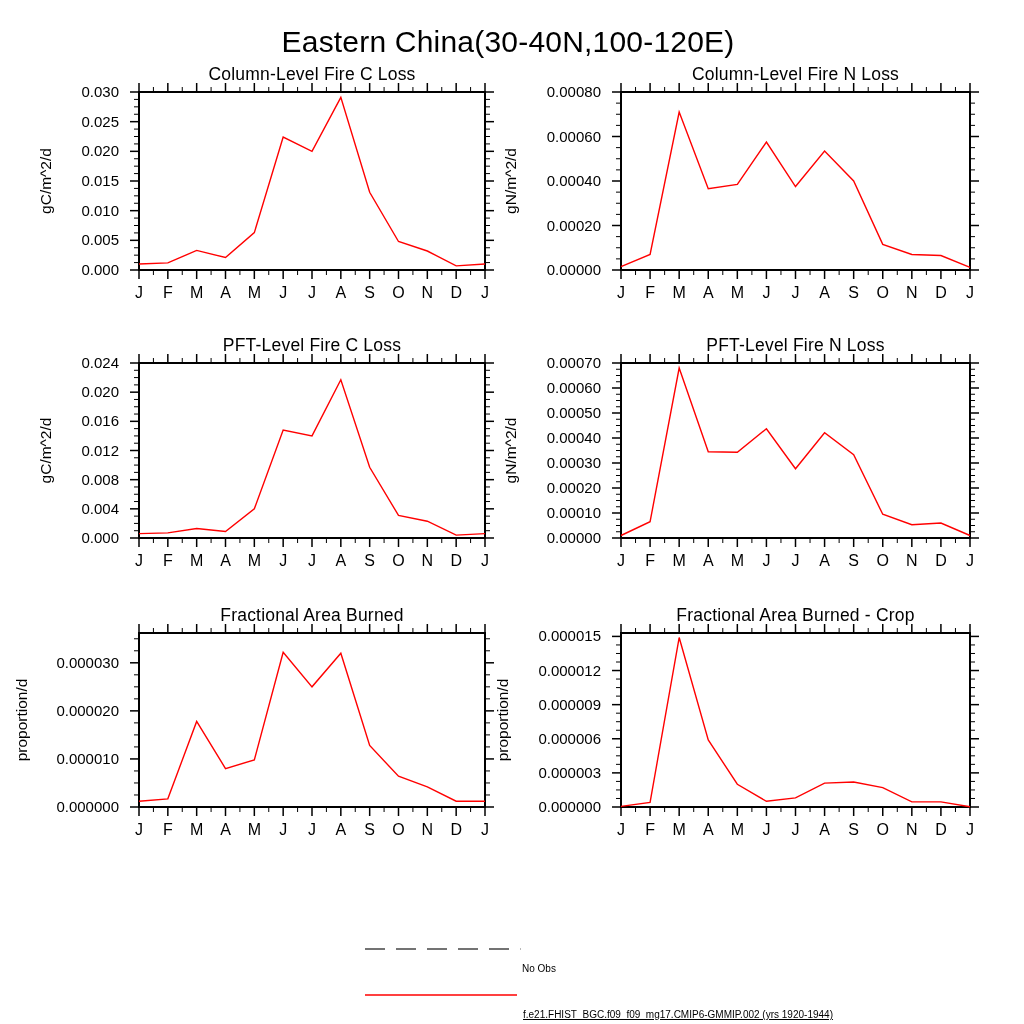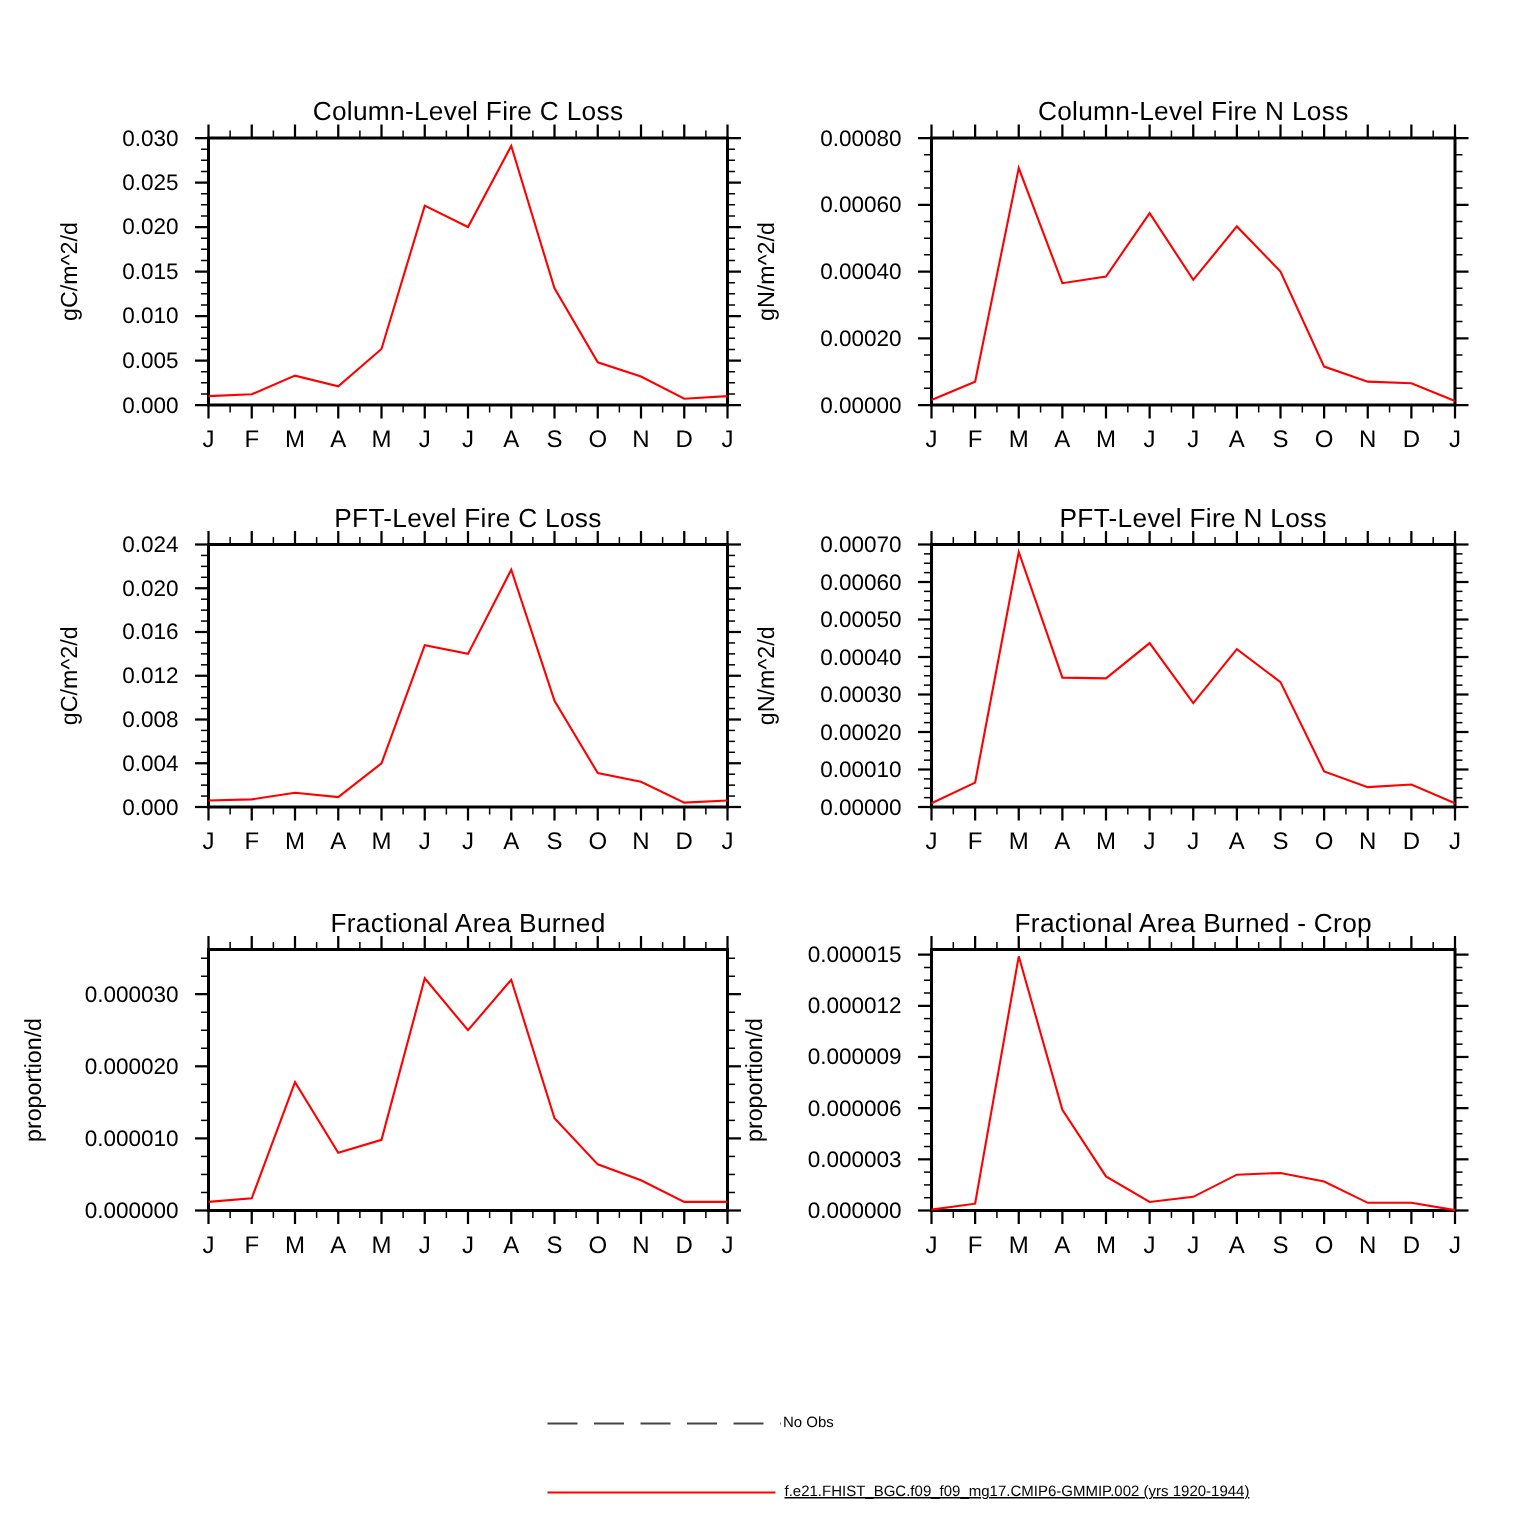--- a/index.html
+++ b/index.html
@@ -9,29 +9,30 @@
   }
   .main-title{
     position:absolute;top:25px;left:0;width:1016px;text-align:center;
     font-size:30px;color:#000;letter-spacing:0.2px;white-space:nowrap;
   }
   .chart-panel{position:absolute;width:500px;height:265px;}
   .chart-panel svg{display:block;}
   svg text{font-family:"Liberation Sans","DejaVu Sans",sans-serif;fill:#000;}
   .legend-lines{position:absolute;left:340px;top:930px;}
   .legend-label{
-    position:absolute;font-size:10px;color:#000;white-space:nowrap;line-height:10px;
+    position:absolute;font-size:10px;color:#000;white-space:nowrap;line-height:10px;margin-top:20px;
   }
   #legend-no-obs{left:522px;top:944px;}
   #legend-series{left:523px;top:990px;text-decoration:underline;}
 </style>
 </head>
 <body>
 
 <div class="figure">
+  <div class="main-title">Eastern China(30-40N,100-120E)</div>
 
   <div class="chart-panel" id="panel-0" style="left:14px;top:52px;">
       <svg width="500" height="265">
         <rect x="125" y="40" width="346" height="178" fill="none" stroke="#000000" stroke-width="2"></rect>
         <g stroke="#000000" stroke-width="1.5">
           <line x1="125" y1="218" x2="125" y2="227"></line>
           <line x1="125" y1="40" x2="125" y2="31"></line>
           <line x1="153.83333333333334" y1="218" x2="153.83333333333334" y2="227"></line>
           <line x1="153.83333333333334" y1="40" x2="153.83333333333334" y2="31"></line>
           <line x1="182.66666666666666" y1="218" x2="182.66666666666666" y2="227"></line>

